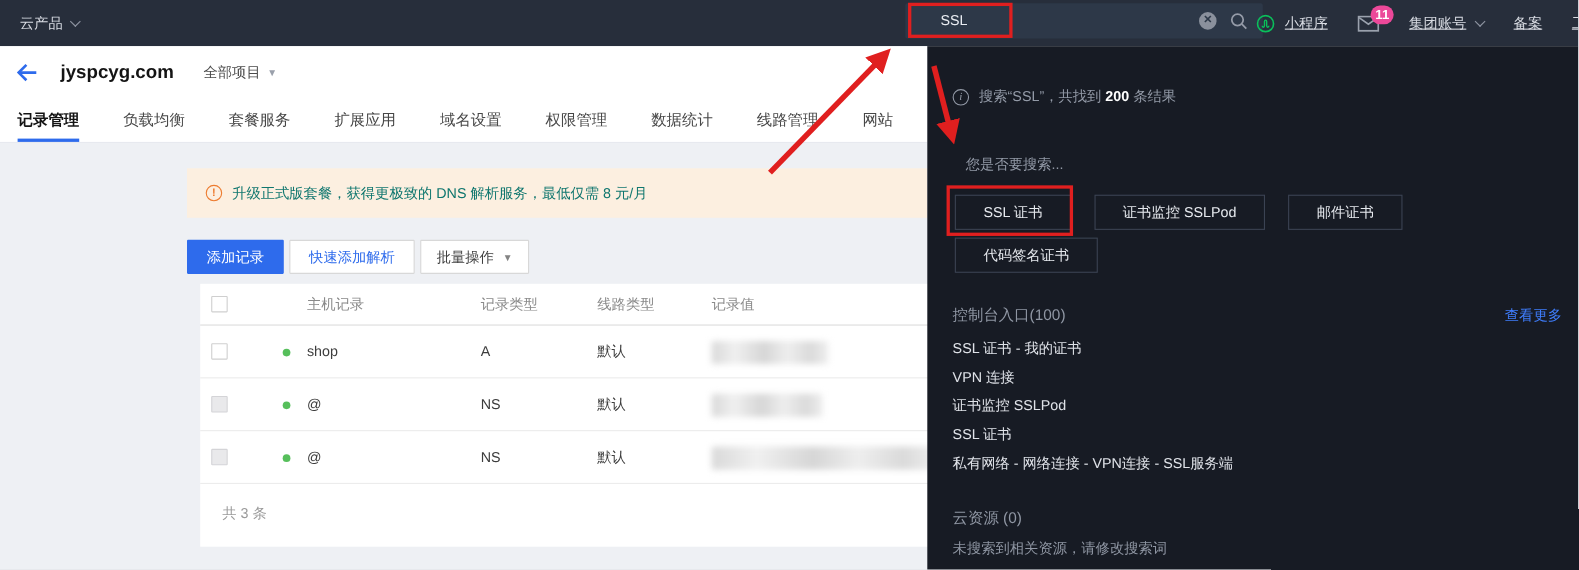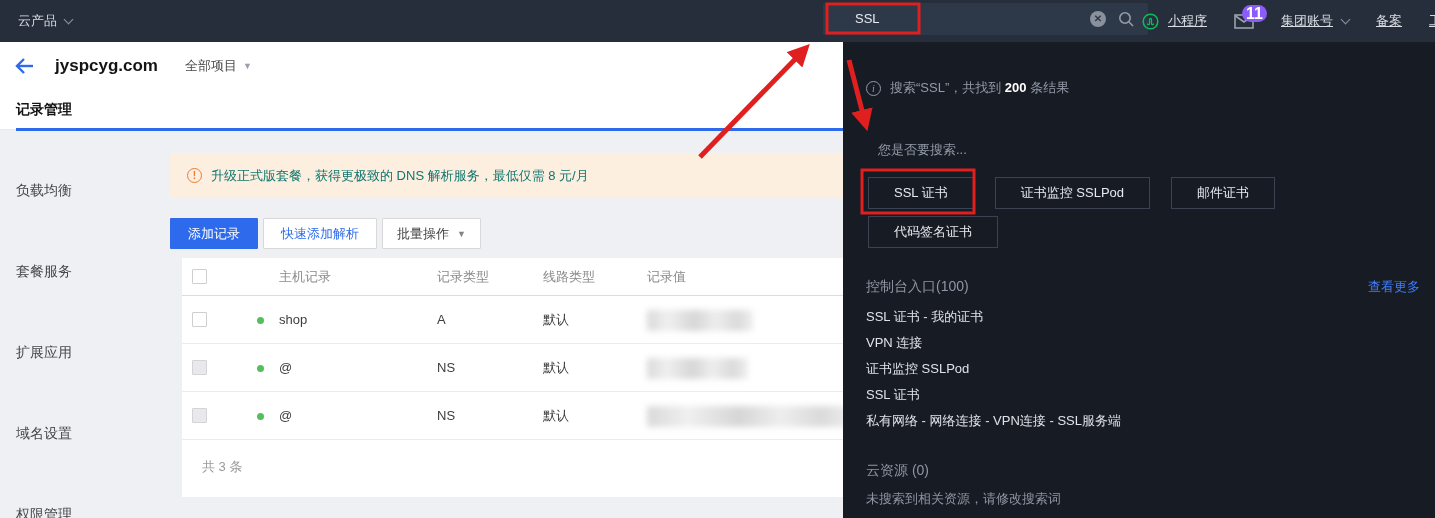--- a/index.html
+++ b/index.html
@@ -10,30 +10,30 @@
   .topbar { position:absolute; left:0; top:0; width:1435px; height:42px; background:#272e3b; color:#d9dce3; font-size:13px; }
   .tb-left { position:absolute; left:18px; top:0; height:42px; display:flex; align-items:center; gap:8px; cursor:pointer; }
   .chev { width:7px; height:7px; border-right:1.5px solid #8d93a0; border-bottom:1.5px solid #8d93a0; transform:rotate(45deg); margin-top:-4px; }
   .searchbox { position:absolute; left:823px; top:3px; width:325px; height:32px; background:#2d3848; border-radius:2px; }
   .search-text { position:absolute; left:32px; top:0; line-height:32px; color:#e8ebf1; font-size:13px; }
   .clear-icon { position:absolute; right:42px; top:8px; width:16px; height:16px; border-radius:50%; background:#8a909c; color:#2d3848; font-size:10px; font-weight:bold; text-align:center; line-height:16px; cursor:pointer; }
   .mag-icon { position:absolute; right:13px; top:8px; cursor:pointer; }
   .tb-right { position:absolute; right:-7px; top:0; height:42px; display:flex; align-items:center; gap:27px; }
   .tb-item { display:flex; align-items:center; gap:9px; cursor:pointer; white-space:nowrap;text-decoration:underline; }
   .mail-wrap { position:relative; }
-  .badge { position:absolute; top:-9px; right:-13px; min-width:17px; height:17px; padding:0 4px; background:#8b5cf6; border-radius:9px; color:#fff; font-size:16px; font-weight:bold; text-align:right; line-height:17px; }
+  .badge { position:absolute; top:-9px; right:-13px; min-width:17px; height:17px; padding:0 4px; background:#ec4899; border-radius:9px; color:#fff; font-size:12px; font-weight:bold; text-align:right; line-height:17px; }
 
   
   .domain-row { position:absolute; left:0; top:42px; width:843px; height:48px; background:#fff; }
   .back-btn { position:absolute; left:13px; top:12px; cursor:pointer; }
   .domain-title { position:absolute; left:55px; top:0; line-height:48px; font-size:17px; font-weight:bold; color:#141414; }
   .project-filter { position:absolute; left:185px; top:0; line-height:48px; font-size:13px; color:#4a4a4a; cursor:pointer; }
   .tri { display:inline-block; margin-left:6px; font-size:9px; color:#9aa0ab; vertical-align:1px; }
 
-  .tabs-row { position:absolute; left:0; top:90px; width:843px; height:40px; background:#fff; border-bottom:1px solid #e7e9ef; display:flex; align-items:stretch; padding-left:16px; gap:40px;flex-direction:column; }
+  .tabs-row { position:absolute; left:0; top:90px; width:843px; height:40px; background:#fff; border-bottom:1px solid #e7e9ef; display:flex; align-items:stretch; padding-left:16px; gap:40px; }
   .tab { font-size:14px; color:#474747; line-height:38px; cursor:pointer; white-space:nowrap; border-bottom:3px solid transparent; }
   .tab.active { color:#141414; font-weight:bold; border-bottom-color:#2e6bec; }
 
   .banner { position:absolute; left:170px; top:153px; width:673px; height:45px; background:#fcefe0; display:flex; align-items:center; padding-left:17px; gap:9px; }
   .warn-icon { width:15px; height:15px; border:1.5px solid #ed7b2f; border-radius:50%; color:#ed7b2f; font-size:10px; font-weight:bold; text-align:center; line-height:14px; flex:none; }
   .banner-text { font-size:13px; color:#0f766e; }
 
   .toolbar { position:absolute; left:170px; top:218px; display:flex; gap:5px; }
   .btn { height:31px; font-size:13px; border-radius:1px; display:inline-flex; align-items:center; justify-content:center; cursor:pointer; }
   .btn-primary { width:88px; background:#2e6bec; color:#fff; border:none; }

